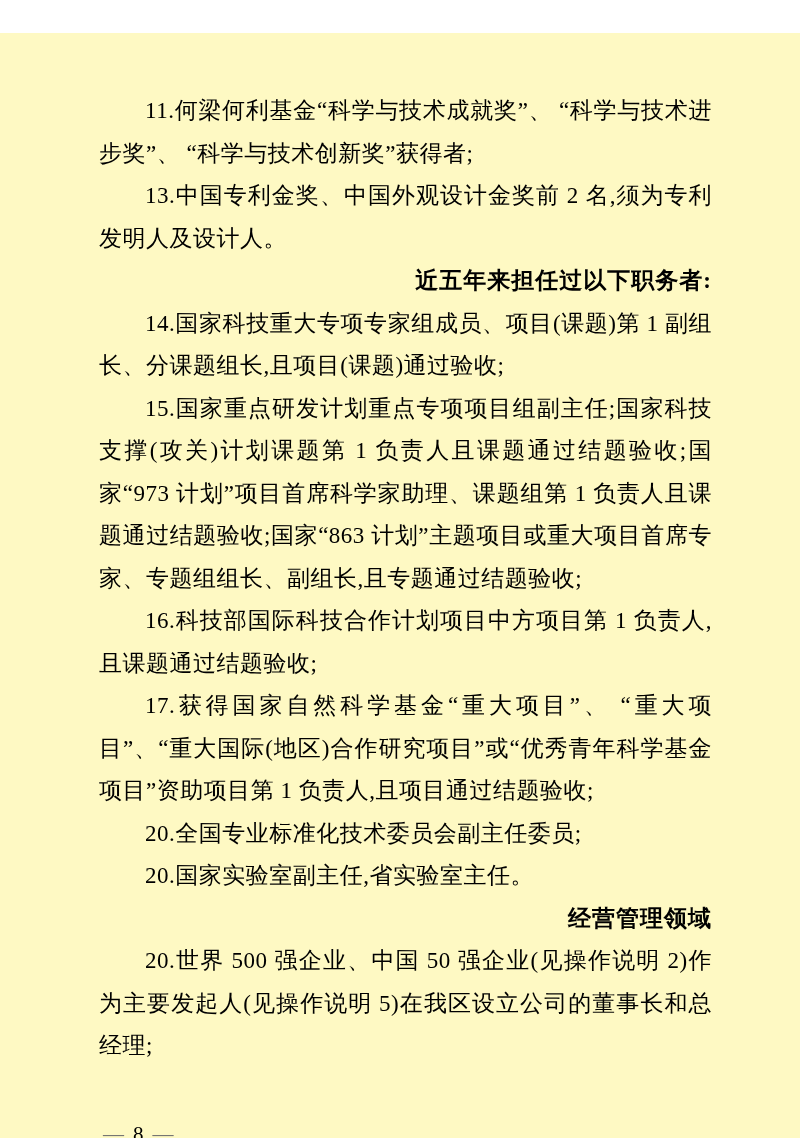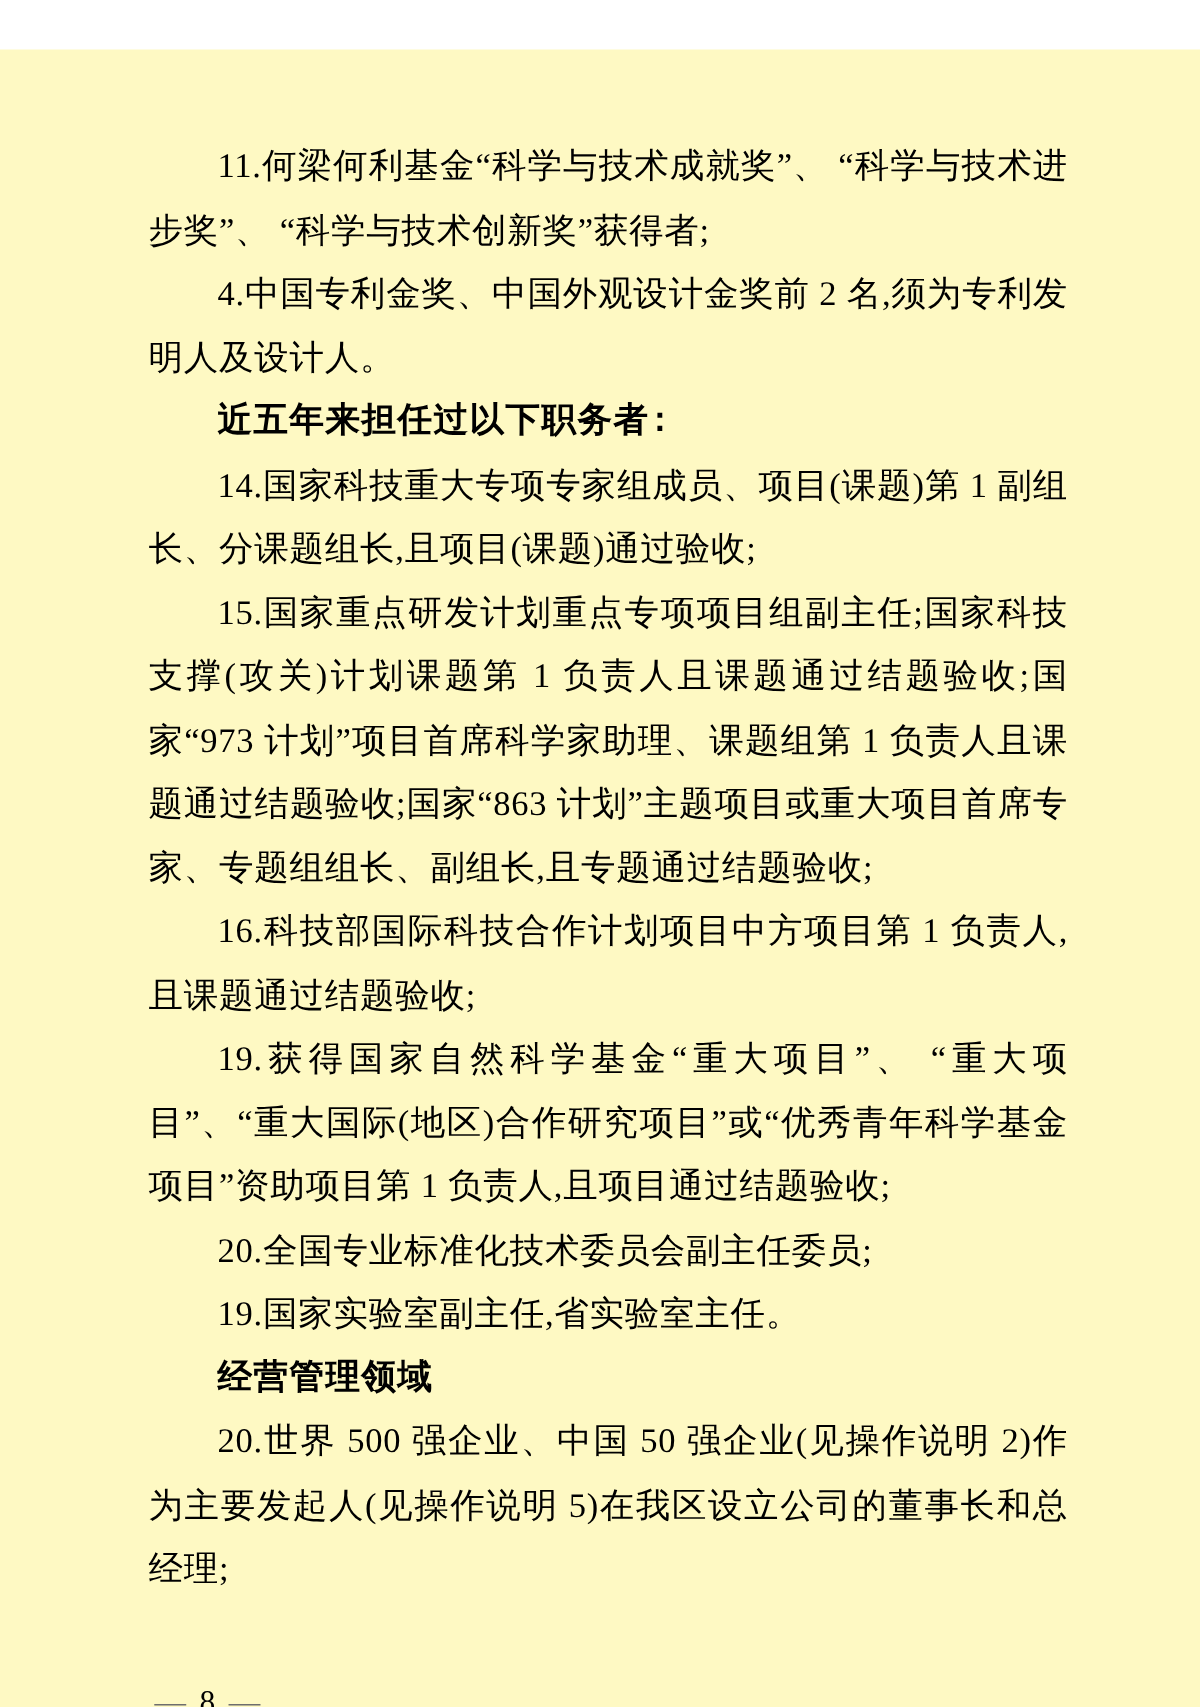--- a/index.html
+++ b/index.html
@@ -28,23 +28,23 @@
     text-align: justify;
     text-justify: inter-character;
     letter-spacing: 0.5px;
   }
   .content p {
     margin: 0;
     padding: 0;
     text-indent: 2em;
   }
   .content p.heading {
-    font-family: Liberation Mono, monospace;
+    font-family: Liberation Serif, serif;
     font-weight: bold;
-    text-align: left;
+    text-align: right;
     letter-spacing: 1px;
   }
   .footer {
     position: absolute;
     left: 94px;
     top: 1086px;
     font-size: 21px;
     line-height: 30px;
     font-family: "Liberation Serif", serif;
     color: #000000;
@@ -57,28 +57,28 @@
     color: #000000;
   }
 </style>
 </head>
 <body>
 
 <div class="page">
 
   <div class="content">
     <p class="body">11.何梁何利基金“科学与技术成就奖”、 “科学与技术进步奖”、 “科学与技术创新奖”获得者;</p>
-    <p class="body">4.中国专利金奖、中国外观设计金奖前 2 名,须为专利发明人及设计人。</p>
+    <p class="body">13.中国专利金奖、中国外观设计金奖前 2 名,须为专利发明人及设计人。</p>
     <p class="heading">近五年来担任过以下职务者:</p>
     <p class="body">14.国家科技重大专项专家组成员、项目(课题)第 1 副组长、分课题组长,且项目(课题)通过验收;</p>
     <p class="body">15.国家重点研发计划重点专项项目组副主任;国家科技支撑(攻关)计划课题第 1 负责人且课题通过结题验收;国家“973 计划”项目首席科学家助理、课题组第 1 负责人且课题通过结题验收;国家“863 计划”主题项目或重大项目首席专家、专题组组长、副组长,且专题通过结题验收;</p>
     <p class="body">16.科技部国际科技合作计划项目中方项目第 1 负责人,且课题通过结题验收;</p>
-    <p class="body">19.获得国家自然科学基金“重大项目”、 “重大项目”、“重大国际(地区)合作研究项目”或“优秀青年科学基金项目”资助项目第 1 负责人,且项目通过结题验收;</p>
+    <p class="body">17.获得国家自然科学基金“重大项目”、 “重大项目”、“重大国际(地区)合作研究项目”或“优秀青年科学基金项目”资助项目第 1 负责人,且项目通过结题验收;</p>
     <p class="body">20.全国专业标准化技术委员会副主任委员;</p>
-    <p class="body">19.国家实验室副主任,省实验室主任。</p>
+    <p class="body">20.国家实验室副主任,省实验室主任。</p>
     <p class="heading">经营管理领域</p>
     <p class="body">20.世界 500 强企业、中国 50 强企业(见操作说明 2)作为主要发起人(见操作说明 5)在我区设立公司的董事长和总经理;</p>
   </div>
 
   <div class="footer">
     <span class="dash">—</span><span class="num">8</span><span class="dash">—</span>
   </div>
 
 </div>
 

